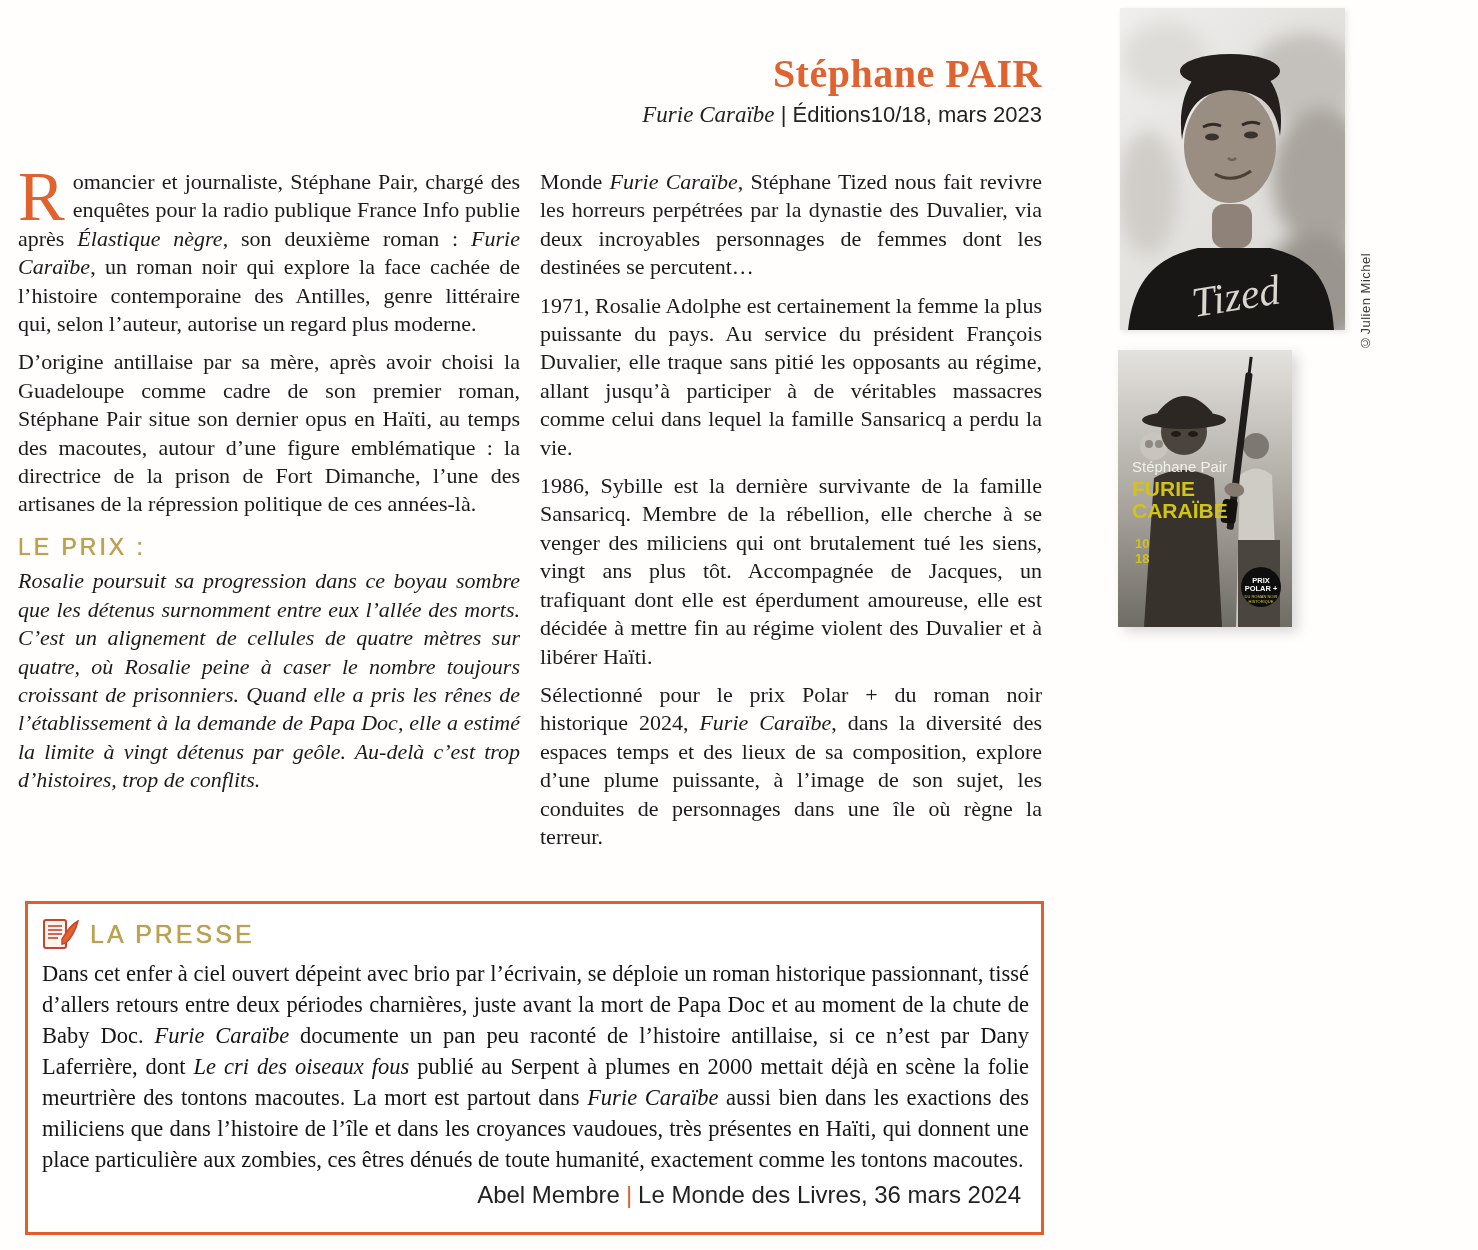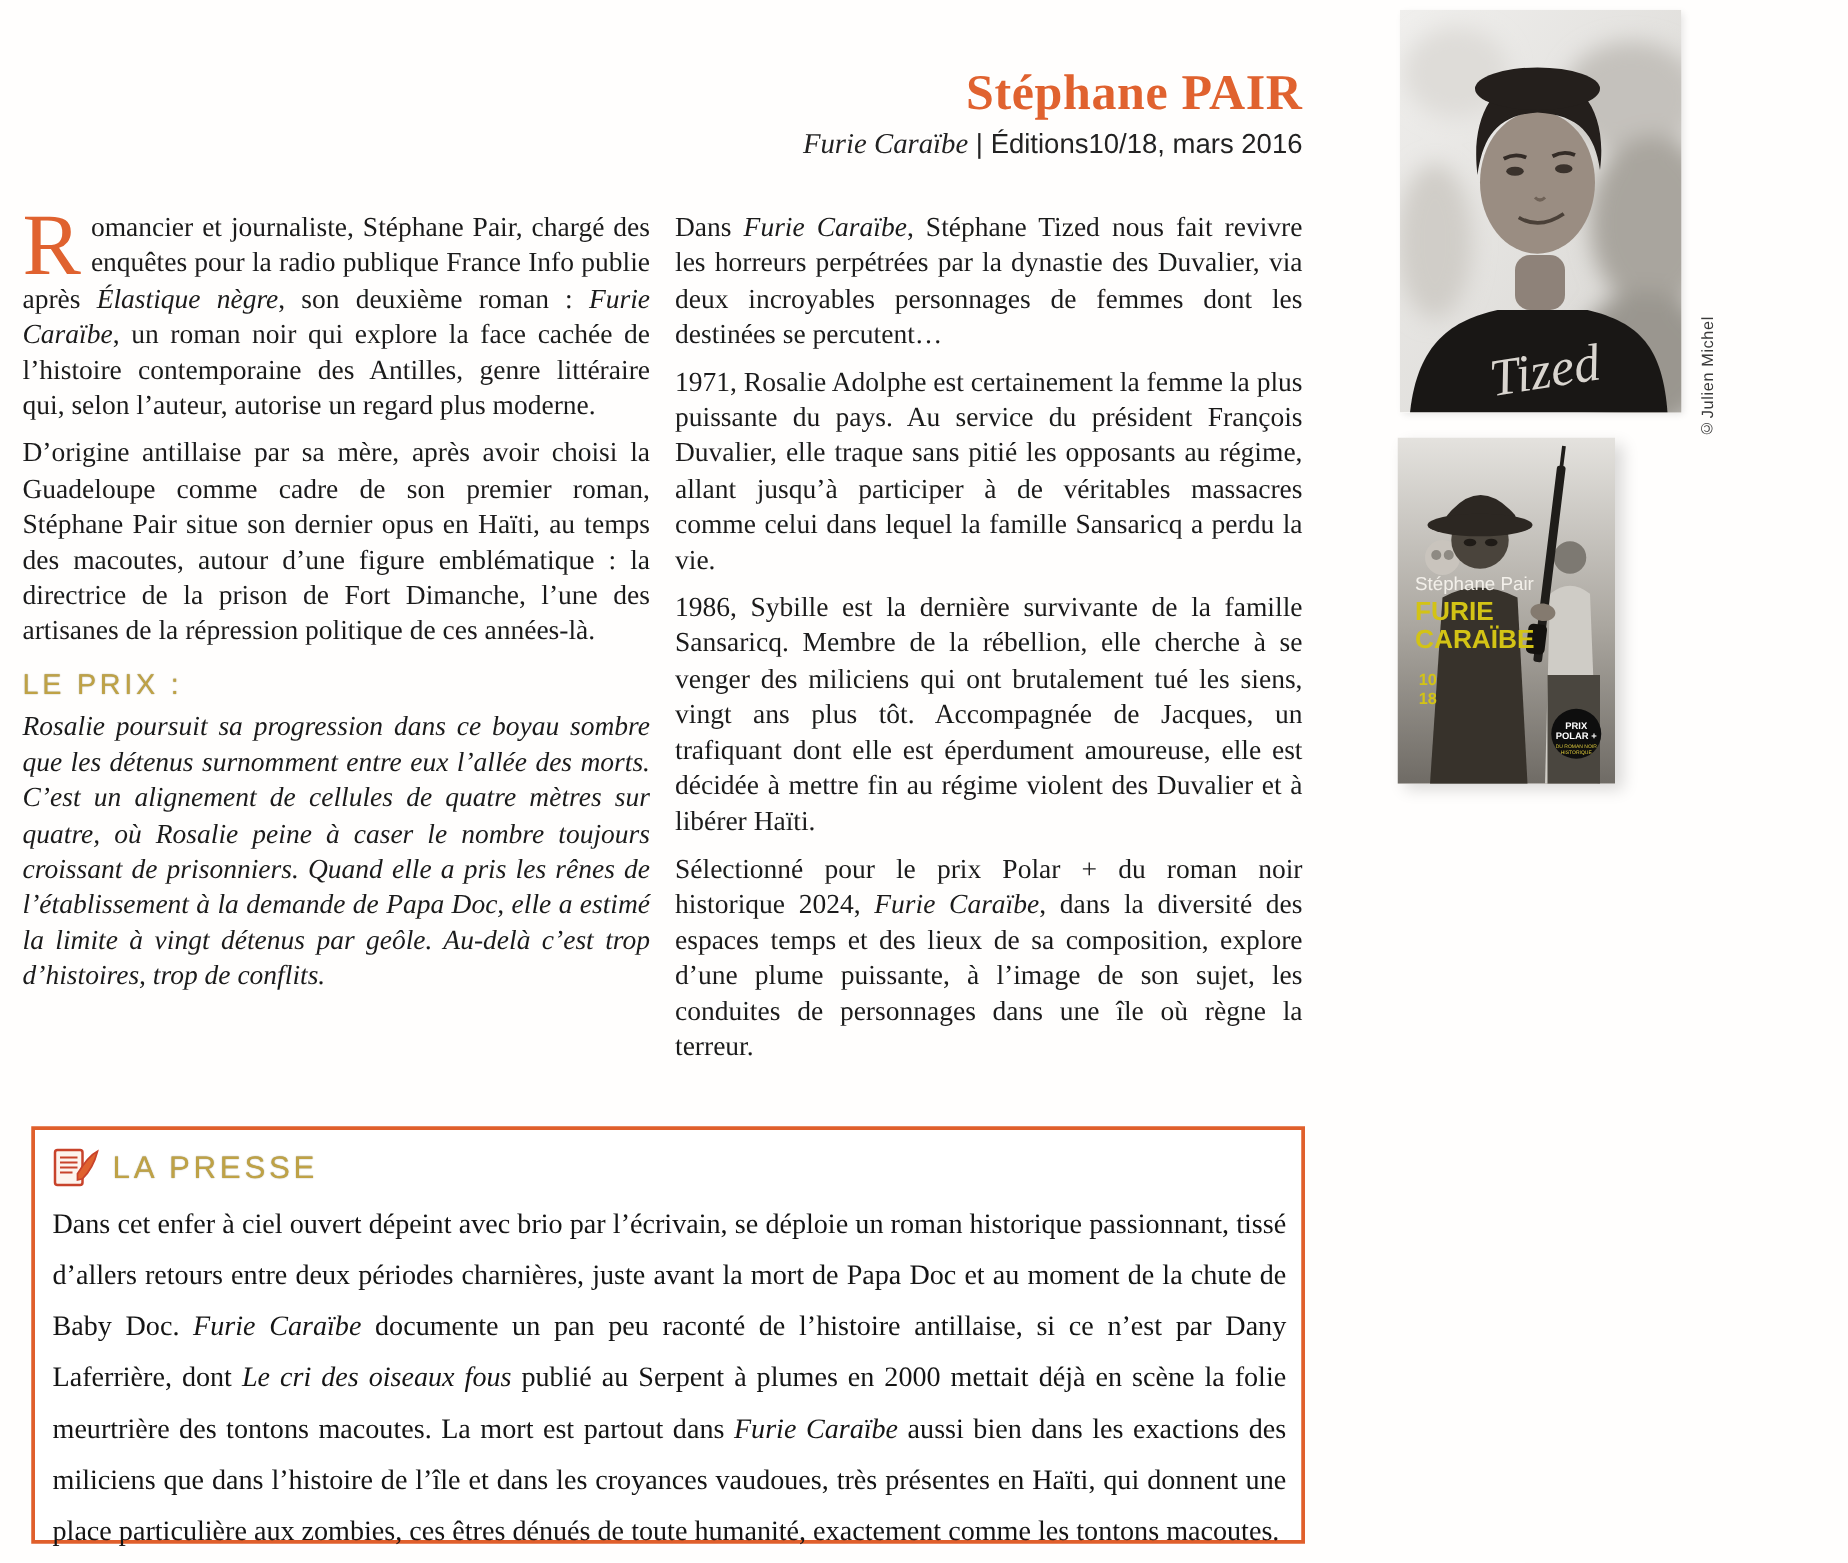--- a/index.html
+++ b/index.html
@@ -38,46 +38,46 @@
   .book-cover{position:absolute;left:1118px;top:350px;width:174px;height:277px;
               box-shadow:6px 5px 12px rgba(0,0,0,.15);}
 
   
   .press{position:absolute;left:25px;top:901px;width:1019px;height:334px;
          box-sizing:border-box;border:3px solid #e05f2b;background:#fff;
          padding:10px 12px 0 14px;}
   .press-head{display:flex;align-items:center;gap:10px;height:40px;}
   .press-heading{font-family:"Liberation Sans",sans-serif;font-size:25px;
                  letter-spacing:3px;color:#bfa245;text-shadow:0 0 1px #8d8a6d;}
-  .press-quote{margin:4px 0 0 0;font-size:22.5px;line-height:41px;text-align:justify;color:#151515;}
+  .press-quote{margin:4px 0 0 0;font-size:22.5px;line-height:31px;text-align:justify;color:#151515;}
   .press-attrib{margin:6px 8px 0 0;text-align:right;
                 font-family:"Liberation Sans",sans-serif;font-size:24px;color:#222;}
   .press-attrib .sep{color:#e0622f;padding:0 6px;}
 </style>
 </head>
 <body>
 
 <div class="page">
 
   <div class="header">
     <h1 class="page-title">Stéphane PAIR</h1>
     <p class="subtitle">
-      <span class="bt">Furie Caraïbe</span><span class="rest"> | Éditions10/18, mars 2016</span>
+      <span class="bt">Furie Caraïbe</span><span class="rest"> | Éditions10/18, mars 2023</span>
     </p>
   </div>
 
   <section class="col col1">
     <p><span class="dropcap">R</span><span><span>omancier et journaliste, Stéphane Pair, chargé des enquêtes pour la radio publique France Info publie après </span><i>Élastique nègre</i><span>, son deuxième roman : </span><i>Furie Caraïbe</i><span>, un roman noir qui explore la face cachée de l’histoire contemporaine des Antilles, genre littéraire qui, selon l’auteur, autorise un regard plus moderne.</span></span></p>
     <p><span>D’origine antillaise par sa mère, après avoir choisi la Guadeloupe comme cadre de son premier roman, Stéphane Pair situe son dernier opus en Haïti, au temps des macoutes, autour d’une figure emblématique : la directrice de la prison de Fort Dimanche, l’une des artisanes de la répression politique de ces années-là.</span></p>
     <h2 class="gold-heading">LE PRIX :</h2>
     <p class="italicp"><i>Rosalie poursuit sa progression dans ce boyau sombre que les détenus surnomment entre eux l’allée des morts. C’est un alignement de cellules de quatre mètres sur quatre, où Rosalie peine à caser le nombre toujours croissant de prisonniers. Quand elle a pris les rênes de l’établissement à la demande de Papa Doc, elle a estimé la limite à vingt détenus par geôle. Au-delà c’est trop d’histoires, trop de conflits.</i></p>
   </section>
 
   <section class="col col2">
-    <p><span>Dans </span><i>Furie Caraïbe</i><span>, Stéphane Tized nous fait revivre les horreurs perpétrées par la dynastie des Duvalier, via deux incroyables personnages de femmes dont les destinées se percutent…</span></p>
+    <p><span>Monde </span><i>Furie Caraïbe</i><span>, Stéphane Tized nous fait revivre les horreurs perpétrées par la dynastie des Duvalier, via deux incroyables personnages de femmes dont les destinées se percutent…</span></p>
     <p><span>1971, Rosalie Adolphe est certainement la femme la plus puissante du pays. Au service du président François Duvalier, elle traque sans pitié les opposants au régime, allant jusqu’à participer à de véritables massacres comme celui dans lequel la famille Sansaricq a perdu la vie.</span></p>
     <p><span>1986, Sybille est la dernière survivante de la famille Sansaricq. Membre de la rébellion, elle cherche à se venger des miliciens qui ont brutalement tué les siens, vingt ans plus tôt. Accompagnée de Jacques, un trafiquant dont elle est éperdument amoureuse, elle est décidée à mettre fin au régime violent des Duvalier et à libérer Haïti.</span></p>
     <p><span>Sélectionné pour le prix Polar + du roman noir historique 2024, </span><i>Furie Caraïbe</i><span>, dans la diversité des espaces temps et des lieux de sa composition, explore d’une plume puissante, à l’image de son sujet, les conduites de personnages dans une île où règne la terreur.</span></p>
   </section>
 
   <div class="author-photo">
     <svg viewBox="0 0 225 322" width="225" height="322">
       <defs>
         <filter id="blur1" x="-40%" y="-40%" width="180%" height="180%">
             <feGaussianBlur stdDeviation="9"></feGaussianBlur>

